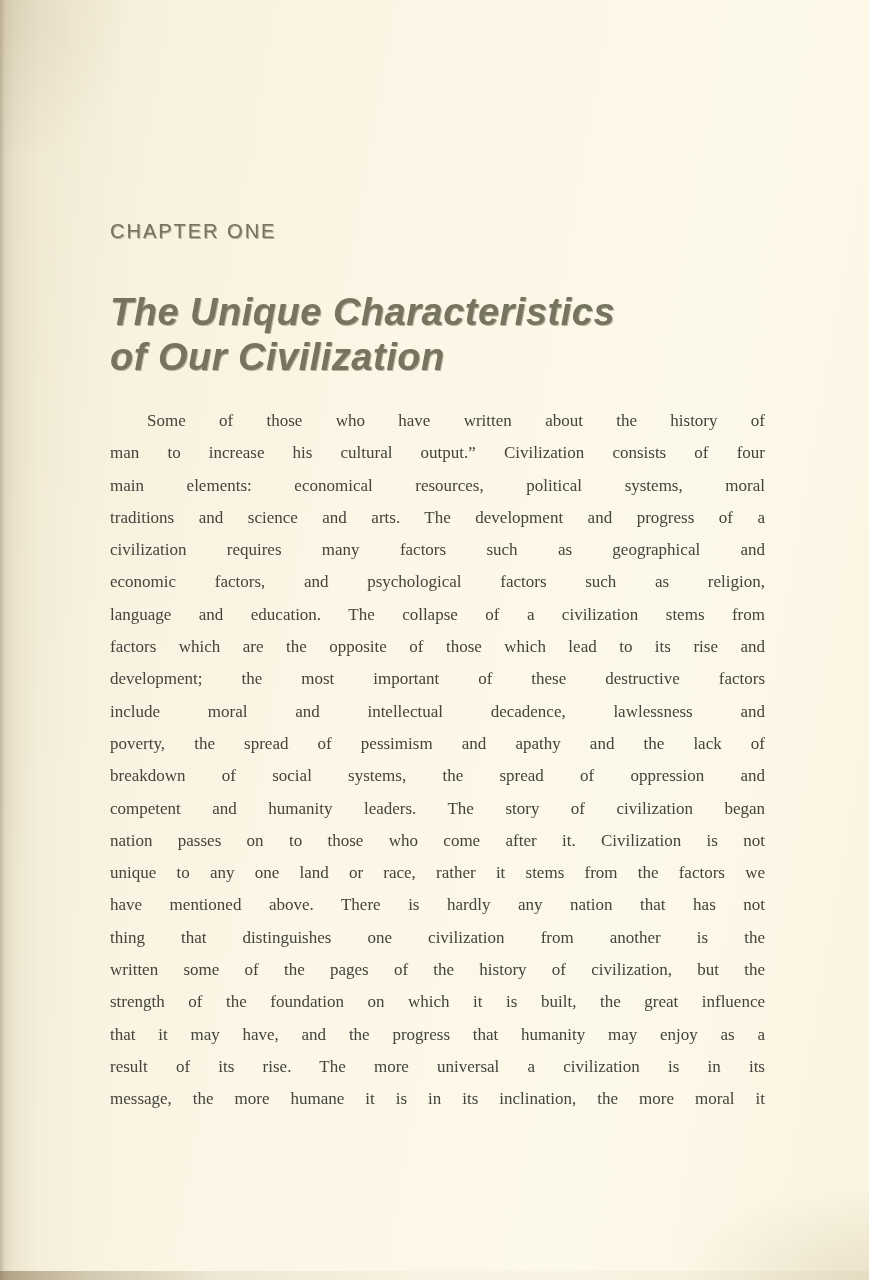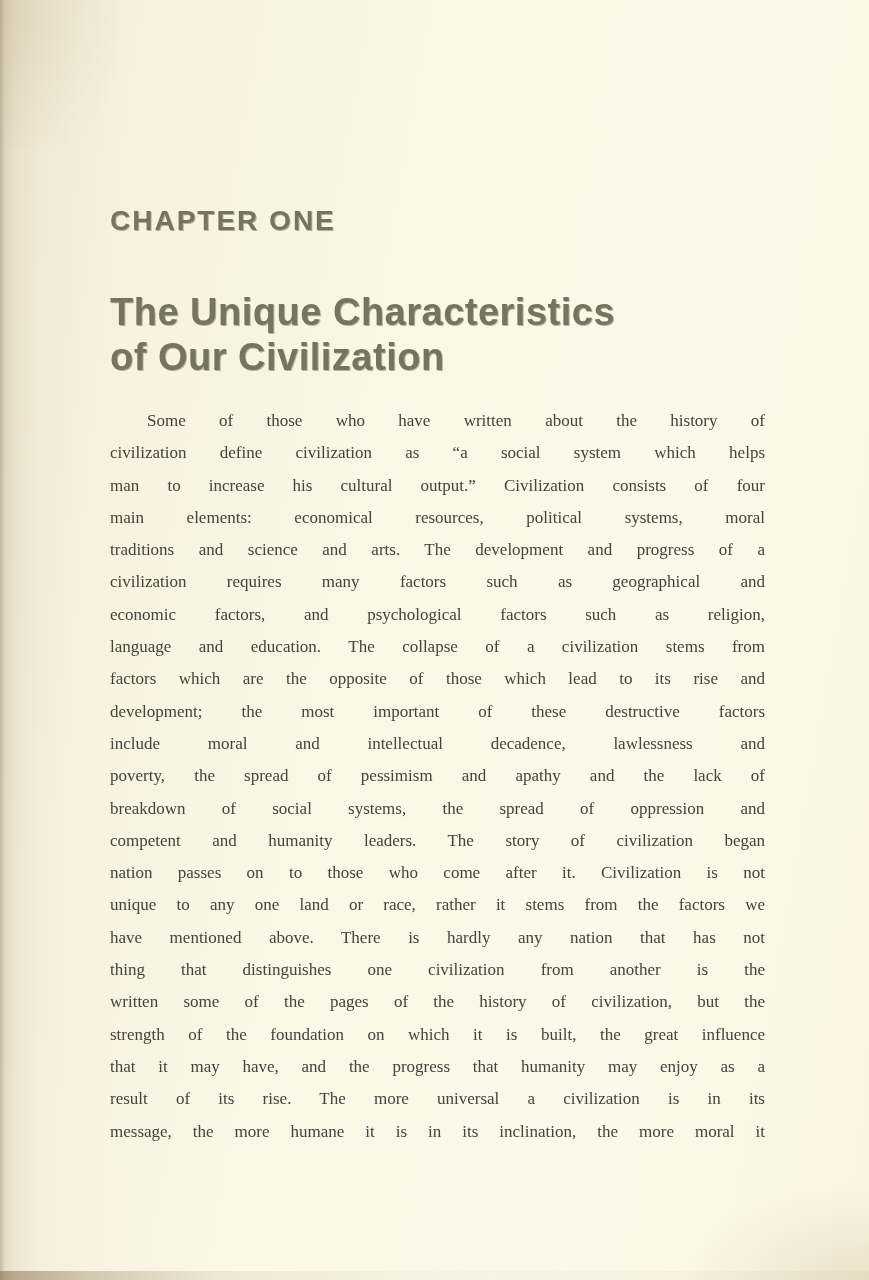--- a/index.html
+++ b/index.html
@@ -60,40 +60,41 @@
     background: radial-gradient(ellipse at 0% 0%,
       rgba(150,130,95,0.16) 0%,
       rgba(150,130,95,0.05) 50%,
       rgba(150,130,95,0) 80%);
     pointer-events: none;
   }
 
   .chapter-heading {
     position: absolute;
     left: 110px;
-    top: 204px;
+    top: 214px;
     font-family: "Liberation Sans", sans-serif;
-    font-weight: 700;
-    font-size: 28px;
+    font-weight: 400;
+    font-size: 20px;
     line-height: 34px;
     letter-spacing: 2px;
     color: #76735f;
     text-shadow: 1px 1px 0 rgba(96,93,74,0.45);
   }
   .book-title {
     position: absolute;
     left: 110px;
     top: 290px;
     font-family: "Liberation Sans", sans-serif;
     font-weight: 700;
     font-size: 38px;
     line-height: 45px;
     letter-spacing: 0.5px;
     color: #76735f;
     text-shadow: 1px 1px 0 rgba(96,93,74,0.45);
+    font-style: italic;
   }
   .paragraph {
     position: absolute;
     left: 110px;
     top: 405px;
     width: 655px;
     font-size: 17px;
     color: #45433c;
   }
   .line {
@@ -118,21 +119,20 @@
 
   <div class="chapter-heading">CHAPTER ONE</div>
 
   <div class="book-title">
     <div>The Unique Characteristics</div>
     <div>of Our Civilization</div>
   </div>
 
   <div class="paragraph">
     <div class="line indent">Some of those who have written about the history of</div>
-    <div class="line">civilization define civilization as “a social system which helps</div>
     <div class="line">man to increase his cultural output.” Civilization consists of four</div>
     <div class="line">main elements: economical resources, political systems, moral</div>
     <div class="line">traditions and science and arts. The development and progress of a</div>
     <div class="line">civilization requires many factors such as geographical and</div>
     <div class="line">economic factors, and psychological factors such as religion,</div>
     <div class="line">language and education. The collapse of a civilization stems from</div>
     <div class="line">factors which are the opposite of those which lead to its rise and</div>
     <div class="line">development; the most important of these destructive factors</div>
     <div class="line">include moral and intellectual decadence, lawlessness and</div>
     <div class="line">poverty, the spread of pessimism and apathy and the lack of</div>

